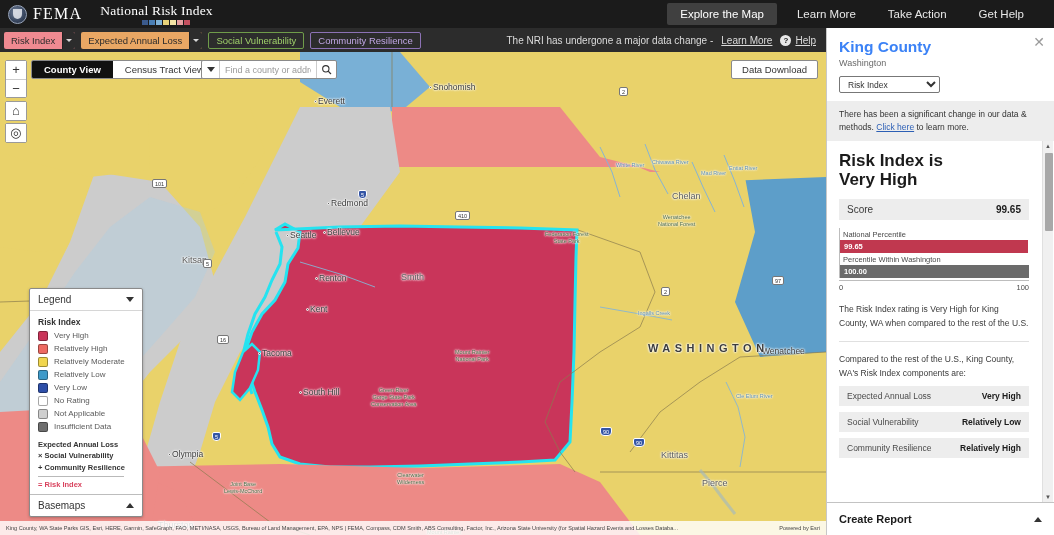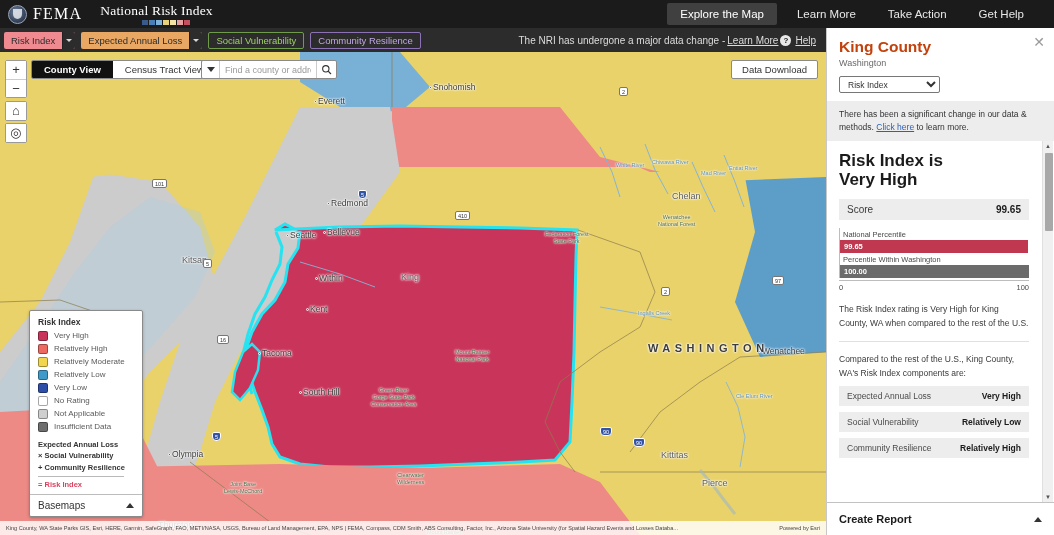--- a/index.html
+++ b/index.html
@@ -63,21 +63,21 @@
   .chip .chip-caret::after {
     content: ""; border-left: 3px solid transparent; border-right: 3px solid transparent;
     border-top: 3.5px solid #d8d8d8;
   }
   .chip.risk { background: #ef8a91; color: #2b2b2b; }
   .chip.eal  { background: #e9a764; color: #2b2b2b; }
   .chip.outline-green { background: transparent; border: 1px solid #6f9c4a; color: #9fd06a; }
   .chip.outline-purple{ background: transparent; border: 1px solid #8c72b5; color: #c0a6e4; }
 
   .nri-notice {
-    margin-left: auto; display: flex; align-items: center; gap: 2px;
+    margin-left: auto; display: flex; align-items: center; gap: 8px;
     padding-right: 10px; color: #dcdcdc; font-size: 10px; white-space: nowrap;
   }
   .nri-notice a { color: #dcdcdc; text-decoration: underline; }
   .help-link { display: flex; align-items: center; gap: 4px; }
   .help-dot {
     width: 11px; height: 11px; border-radius: 50%; background: #e8e8e8; color: #1b1b1b;
     font-size: 8px; font-weight: bold; display: flex; align-items: center; justify-content: center;
   }
 
   
@@ -207,21 +207,21 @@
   
   .panel {
     position: absolute; top: 28px; right: 0; width: 228px; height: 507px;
     background: #fff; border-left: 1px solid #c8c8c8;
     display: flex; flex-direction: column;
   }
   .panel-hd { padding: 10px 12px 8px; position: relative; }
   .panel-close {
     position: absolute; right: 9px; top: 6px; color: #9a9a9a; font-size: 14px; cursor: pointer;
   }
-  .panel-title { font-size: 15.5px; font-weight: bold; color: #c2410c; }
+  .panel-title { font-size: 15.5px; font-weight: bold; color: #3b82f6; }
   .panel-sub { font-size: 9px; color: #6a6a6a; margin-top: 2px; }
   .panel-select {
     margin-top: 8px; width: 101px; height: 17px; font-size: 8.5px; color: #333;
     border: 1px solid #777; border-radius: 2px; background: #fff;
     font-family: "Liberation Sans", sans-serif; padding-left: 4px;
   }
   .notice {
     background: #ededed; padding: 7px 12px; font-size: 8.5px; color: #333; line-height: 1.5;
   }
   .notice a { color: #2c5fb5; }
@@ -389,36 +389,36 @@
 
     <div id="maplabels">
         <div class="maplabel city" style="left: 318px; top: 44px;">Everett</div>
         <div class="citydot" style="left: 314px; top: 48px;"></div>
         <div class="maplabel city" style="left: 290px; top: 178px;">Seattle</div>
         <div class="citydot" style="left: 286px; top: 182px;"></div>
         <div class="maplabel city" style="left: 327px; top: 175px;">Bellevue</div>
         <div class="citydot" style="left: 323px; top: 179px;"></div>
         <div class="maplabel city" style="left: 331px; top: 146px;">Redmond</div>
         <div class="citydot" style="left: 327px; top: 150px;"></div>
-        <div class="maplabel city" style="left: 319px; top: 221px;">Within</div>
+        <div class="maplabel city" style="left: 319px; top: 221px;">Renton</div>
         <div class="citydot" style="left: 315px; top: 225px;"></div>
         <div class="maplabel city" style="left: 310px; top: 252px;">Kent</div>
         <div class="citydot" style="left: 306px; top: 256px;"></div>
         <div class="maplabel city" style="left: 262px; top: 296px;">Tacoma</div>
         <div class="citydot" style="left: 258px; top: 300px;"></div>
         <div class="maplabel city" style="left: 303px; top: 335px;">South Hill</div>
         <div class="citydot" style="left: 299px; top: 339px;"></div>
         <div class="maplabel city" style="left: 172px; top: 397px;">Olympia</div>
         <div class="citydot" style="left: 168px; top: 401px;"></div>
         <div class="maplabel city" style="left: 762px; top: 294px;">Wenatchee</div>
         <div class="citydot" style="left: 758px; top: 298px;"></div>
         <div class="maplabel city" style="left: 433px; top: 30px;">Snohomish</div>
         <div class="citydot" style="left: 429px; top: 34px;"></div>
         <div class="maplabel county" style="left: 182px; top: 203px;">Kitsap</div>
-        <div class="maplabel county" style="left: 401px; top: 220px;">King</div>
+        <div class="maplabel county" style="left: 401px; top: 220px;">Smith</div>
         <div class="maplabel county" style="left: 672px; top: 139px;">Chelan</div>
         <div class="maplabel county" style="left: 661px; top: 398px;">Kittitas</div>
         <div class="maplabel county" style="left: 158px; top: 468px;">Thurston</div>
         <div class="maplabel county" style="left: 702px; top: 426px;">Pierce</div>
         <div class="maplabel state" style="left: 648px; top: 290px;">WASHINGTON</div>
         <div class="maplabel park" style="left: 658px; top: 162px;">Wenatchee<br>National Forest</div>
         <div class="maplabel park" style="left: 371px; top: 335px;">Green River<br>Gorge State Park<br>Conservation Area</div>
         <div class="maplabel park" style="left: 455px; top: 297px;">Mount Rainier<br>National Park</div>
         <div class="maplabel park" style="left: 224px; top: 429px;">Joint Base<br>Lewis-McChord</div>
         <div class="maplabel park" style="left: 397px; top: 420px;">Clearwater<br>Wilderness</div>
@@ -466,20 +466,24 @@
         <svg width="11" height="11" viewBox="0 0 16 16">
           <circle cx="7" cy="7" r="4.6" fill="none" stroke="#333" stroke-width="1.6"></circle>
           <line x1="10.4" y1="10.4" x2="14.5" y2="14.5" stroke="#333" stroke-width="1.8"></line>
         </svg>
       </div>
     </div>
 
     <div class="datadl">Data Download</div>
 
     <div class="legendwrap">
+      <div class="legend-hd">
+        <span>Legend</span>
+        <span class="caret-d"></span>
+      </div>
       <div class="legend-body">
         <div class="legend-title">Risk Index</div>
         <div id="legend-items">
             <div class="legend-row">
               <span class="legend-sw" style="background: rgb(201, 53, 90);"></span>
               <span class="legend-lb">Very High</span>
             </div>
             <div class="legend-row">
               <span class="legend-sw" style="background: rgb(237, 106, 98);"></span>
               <span class="legend-lb">Relatively High</span>

